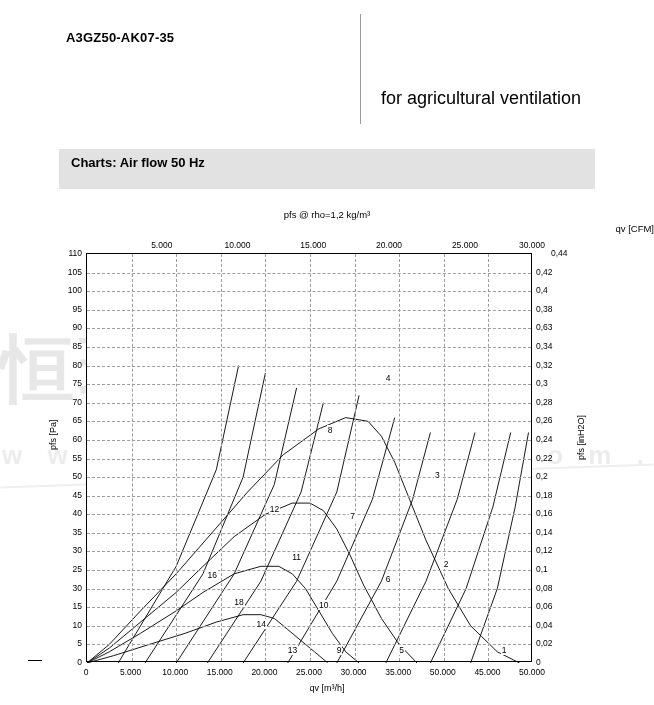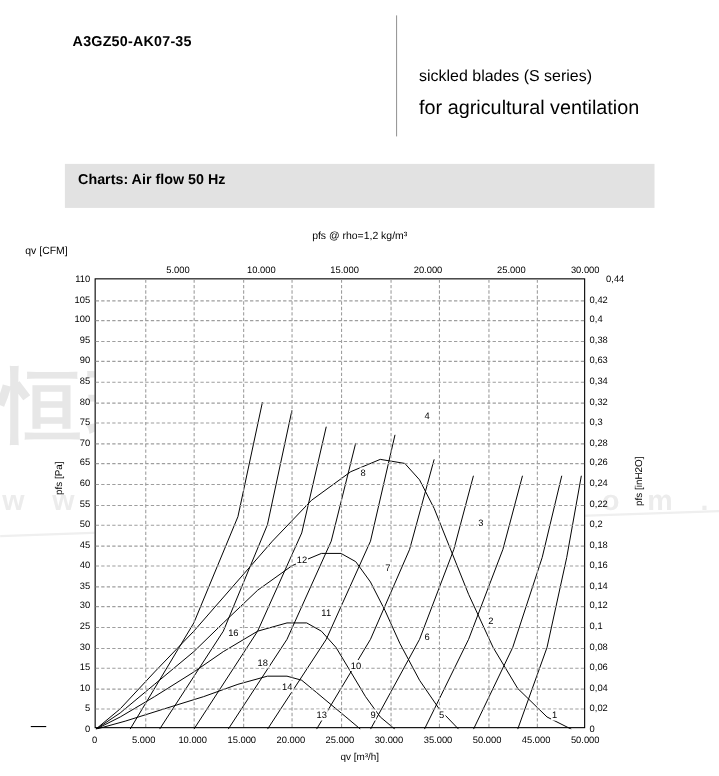--- a/index.html
+++ b/index.html
@@ -22,21 +22,21 @@
   .wm{position:absolute;left:0;top:300px;width:654px;height:300px;pointer-events:none;}
   .wm-cn{position:absolute;left:0px;top:20px;font-size:74px;font-weight:bold;color:#e7e7e7;
          letter-spacing:6px;white-space:nowrap;font-family:"DejaVu Sans", sans-serif;}
   .wm-url{position:absolute;left:2px;top:140px;font-size:26px;font-weight:bold;color:#ececec;
           letter-spacing:9px;white-space:nowrap;}
   .wm-line{position:absolute;left:0;top:175px;width:654px;height:2px;background:#efefef;transform:rotate(-2deg);}
 
   
   .plotwrap{position:absolute;left:0;top:205px;width:654px;height:490px;}
   .toptitle1{position:absolute;left:0;top:4px;width:654px;text-align:center;font-size:9.5px;}
-  .toptitle2{position:absolute;left:0;top:18px;width:590px;text-align:left;font-size:9.5px;margin-left:23px;}
+  .toptitle2{position:absolute;left:0;top:18px;width:654px;text-align:right;font-size:9.5px;}
 
   .plot{position:absolute;left:86px;top:48px;width:446px;height:409px;
         border:1px solid #000;box-sizing:border-box;background:#fff;}
   .gx{position:absolute;top:0;bottom:0;width:1px;background:#bdbdbd;}
   .gy{position:absolute;left:0;right:0;height:1px;background:#bdbdbd;}
   .gx.dash{background:none;border-left:1px dashed #9e9e9e;width:0;}
   .gy.dash{background:none;border-top:1px dashed #9e9e9e;height:0;}
 
   .tick-top{position:absolute;font-size:8.5px;transform:translateX(-50%);}
   .tick-bot{position:absolute;font-size:8.5px;transform:translateX(-50%);}
@@ -52,21 +52,20 @@
   .curvelabel{position:absolute;font-size:8.5px;background:#fff;padding:0 1px;}
   .dash-small{position:absolute;left:28px;top:455px;width:14px;height:1px;background:#000;}
   svg.curves{position:absolute;left:0;top:0;}
 </style>
 </head>
 <body>
 
 <div class="header">
   <div class="model">A3GZ50-AK07-35</div>
   <div class="divider-v"></div>
-  <div class="title-sub1">sickled blades (S series)</div>
   <div class="title-sub2">for agricultural ventilation</div>
 </div>
 
 <div class="chartsbar">
   <span>Charts: Air flow 50 Hz</span>
 </div>
 
 <div class="wm">
   <div class="wm-cn">恒瑞宏机电</div>
   <div class="wm-line"></div>

